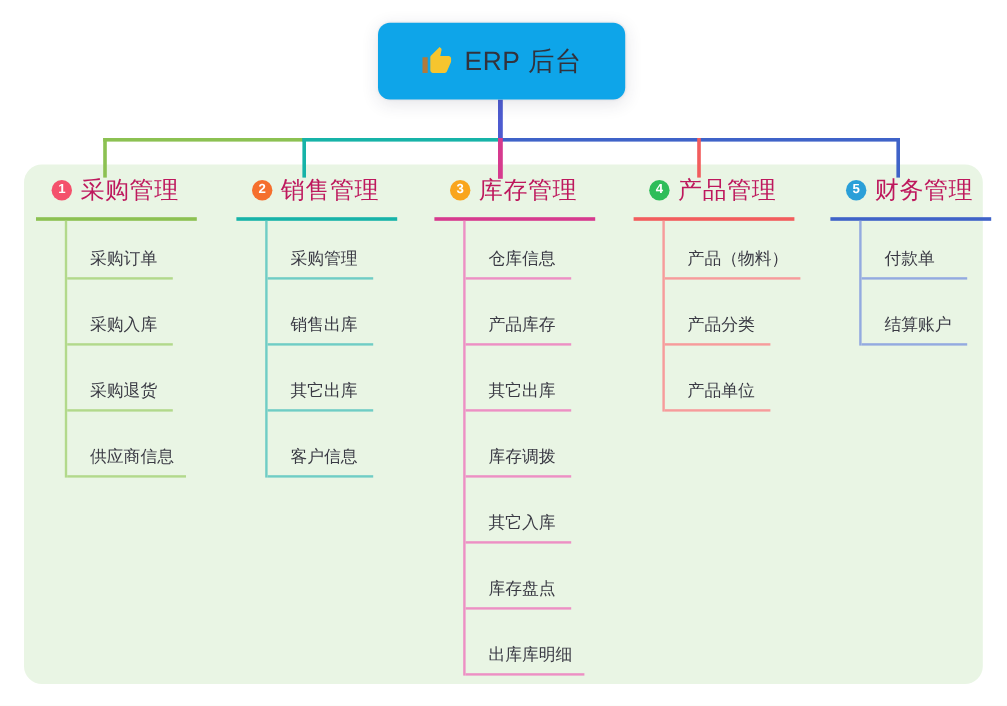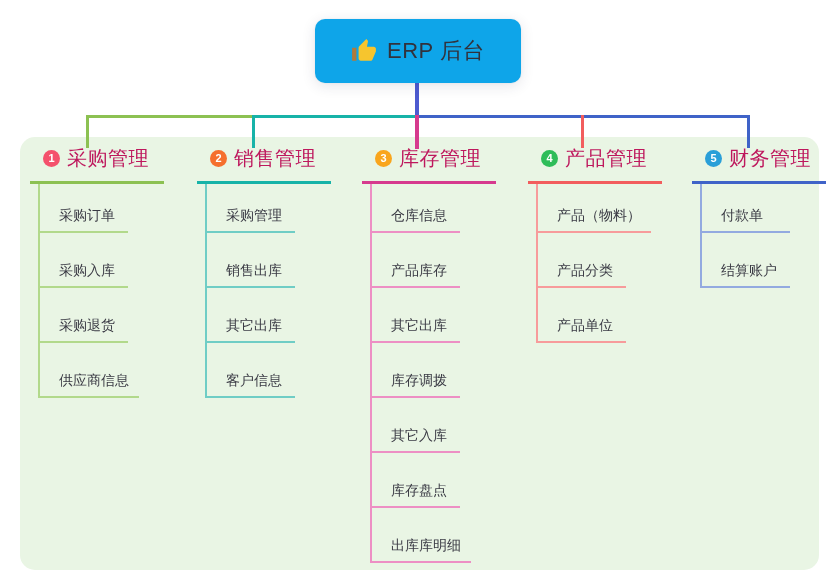--- a/index.html
+++ b/index.html
@@ -20,21 +20,21 @@
   .conn{position:absolute;background:var(--line,#999);}
 
   
   .branch{position:absolute;top:145px;}
   .branch-header{display:flex;align-items:center;gap:7px;box-sizing:border-box;
     width:max-content;min-width:117px;padding:0 15px 9px 13px;
     border-bottom:3px solid var(--line);cursor:pointer;}
   .badge{width:17px;height:17px;border-radius:50%;background:var(--badge);color:#ffffff;
     font-size:11px;line-height:17px;text-align:center;flex:0 0 17px;font-weight:700;}
   .branch-label{font-size:20px;color:#be185d;font-weight:400;letter-spacing:.5px;white-space:nowrap;}
-  .children{margin-left:8px;border-left:2px solid var(--child-line);width:max-content;}
+  .children{margin-left:24px;border-left:2px solid var(--child-line);width:max-content;}
   .leaf{height:53px;display:flex;align-items:flex-end;width:max-content;min-width:78px;
     padding-right:10px;border-bottom:2px solid var(--child-line);cursor:pointer;}
   .leaf:first-child{height:47px;}
   .leaf-label{padding:0 0 6px 19px;font-size:14px;color:#3a3a44;white-space:nowrap;}
 </style>
 </head>
 <body>
 
 <div class="canvas">
 

